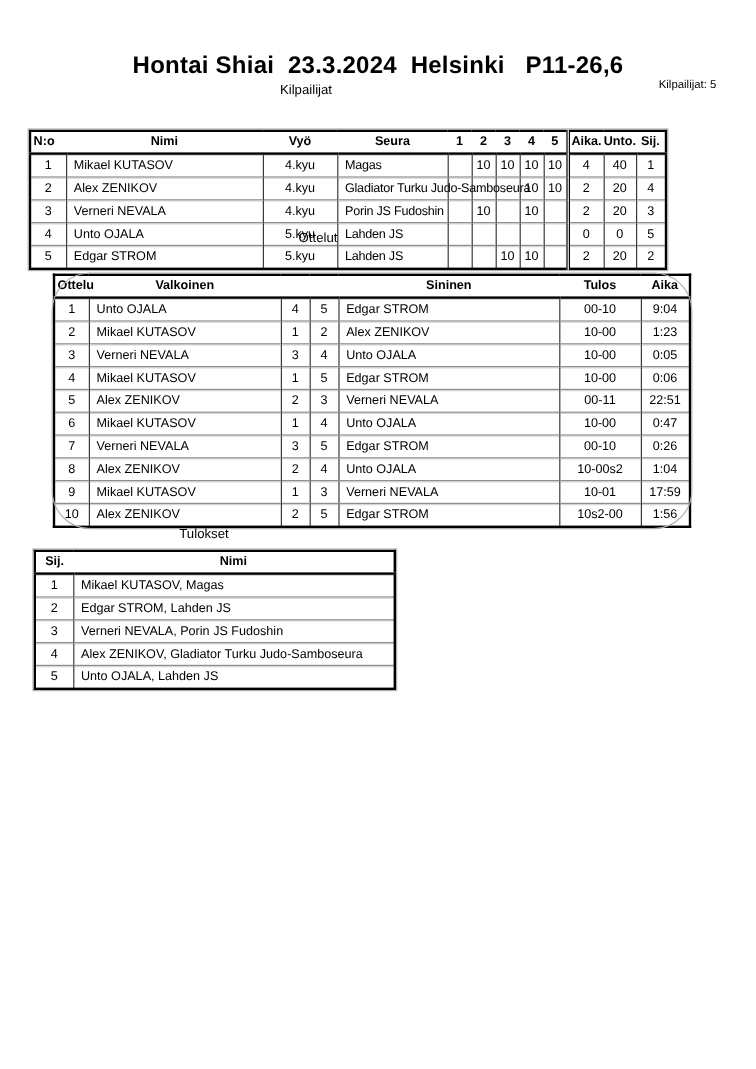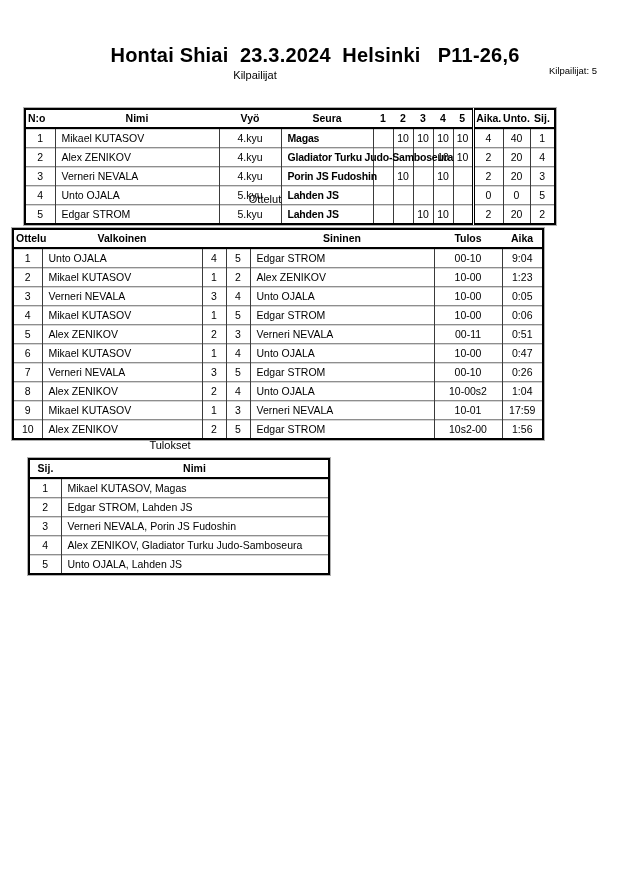--- a/index.html
+++ b/index.html
@@ -21,35 +21,35 @@
   }
   #h-kilpailijat { left:255px; top:69px; }
   #h-ottelut    { left:265px; top:193px; }
   #h-tulokset   { left:170px; top:439px;text-align:right; }
 
   table.grid {
     position:absolute; border-collapse:collapse; table-layout:fixed;
     border:2px solid #000; outline:1px solid #b0b0b0; background:#fff;
   }
   #t-kilpailijat { left:24px; top:88px;  width:530px;margin-top:20px; }
-  #t-ottelut     { left:12px; top:228px; width:530px; }
+  #t-ottelut     { left:44px; top:228px; width:530px;border-radius:31px; }
   #t-tulokset    { left:28px; top:458px; width:300px; }
 
   .grid th, .grid td {
     padding:0; font-size:10.5px; height:18px; line-height:13px;
     vertical-align:middle; white-space:nowrap; overflow:visible;
   }
   .grid th { height:17px; font-weight:bold; border-bottom:2px solid #000; }
   .grid tbody td { border-top:1px solid #8e8e8e; box-shadow:inset 0 1px 0 #d6d6d6; }
   .grid td.bl { border-left:1px solid #3a3a3a; }
   .grp { border-left:3px double #000 !important; }
   .c { text-align:center; }
   .l { text-align:left; padding-left:6px !important; }
   .hl { text-align:left; padding-left:2px !important; }
-  .cell-seura { font-size:10px; letter-spacing:-0.2px;font-weight:bold; }
+  .cell-seura { font-size:10px; letter-spacing:-0.2px; }
 </style>
 </head>
 <body>
 
 <div class="page-title">Hontai Shiai  23.3.2024  Helsinki   P11-26,6</div>
 <div class="meta-right">Kilpailijat: 5</div>
 
 <div class="sec-heading" id="h-kilpailijat">Kilpailijat</div>
 <table class="grid" id="t-kilpailijat">
   <colgroup>
@@ -215,21 +215,21 @@
         <td class="c bl">10-00</td>
         <td class="c bl">0:06</td>
       </tr>
       <tr>
         <td class="c">5</td>
         <td class="l bl">Alex ZENIKOV</td>
         <td class="c bl">2</td>
         <td class="c bl">3</td>
         <td class="l bl">Verneri NEVALA</td>
         <td class="c bl">00-11</td>
-        <td class="c bl">0:51</td>
+        <td class="c bl">22:51</td>
       </tr>
       <tr>
         <td class="c">6</td>
         <td class="l bl">Mikael KUTASOV</td>
         <td class="c bl">1</td>
         <td class="c bl">4</td>
         <td class="l bl">Unto OJALA</td>
         <td class="c bl">10-00</td>
         <td class="c bl">0:47</td>
       </tr>

